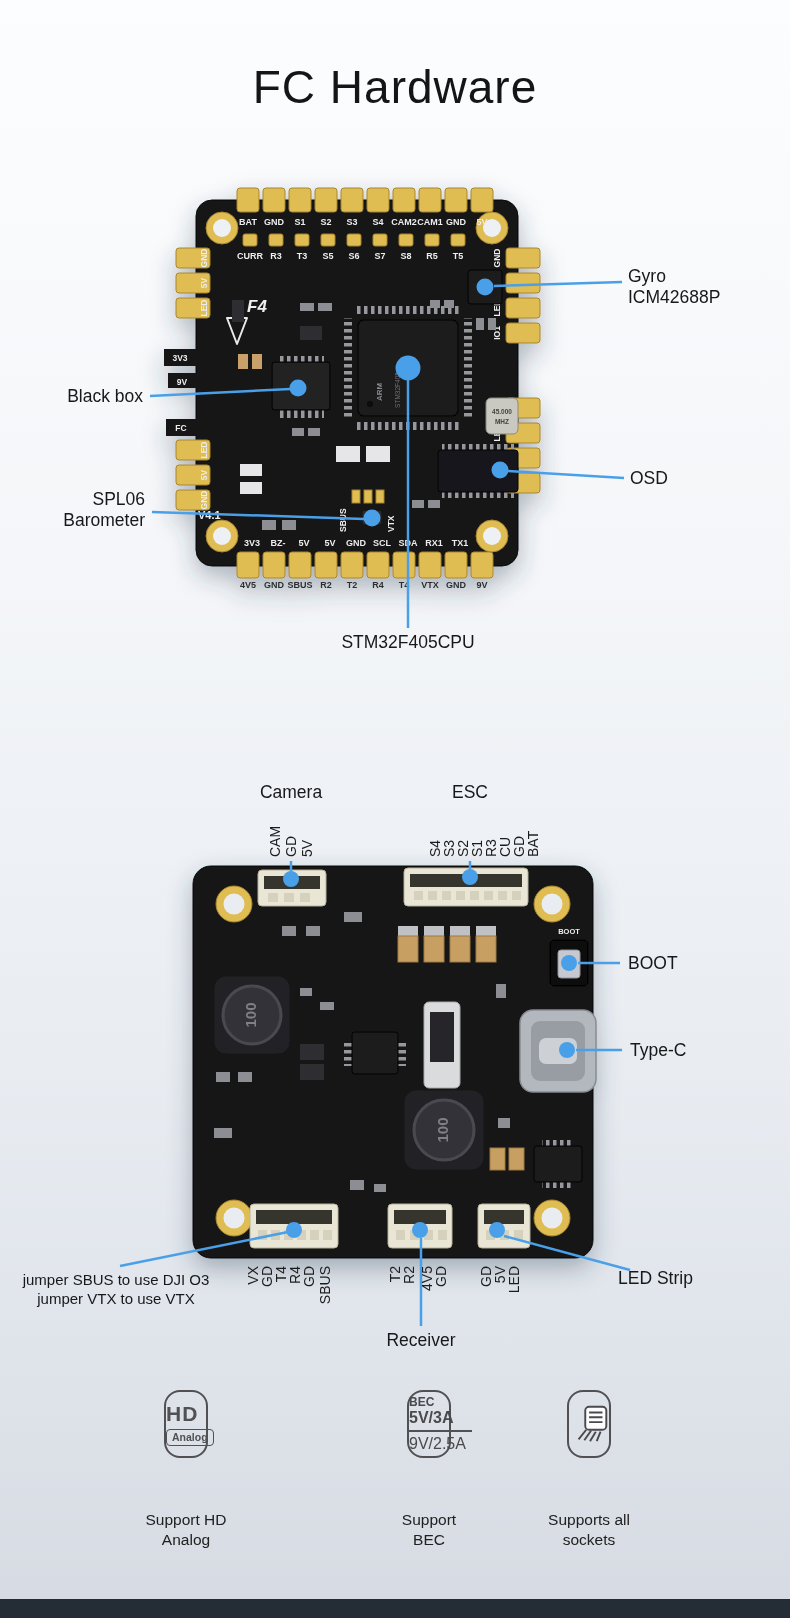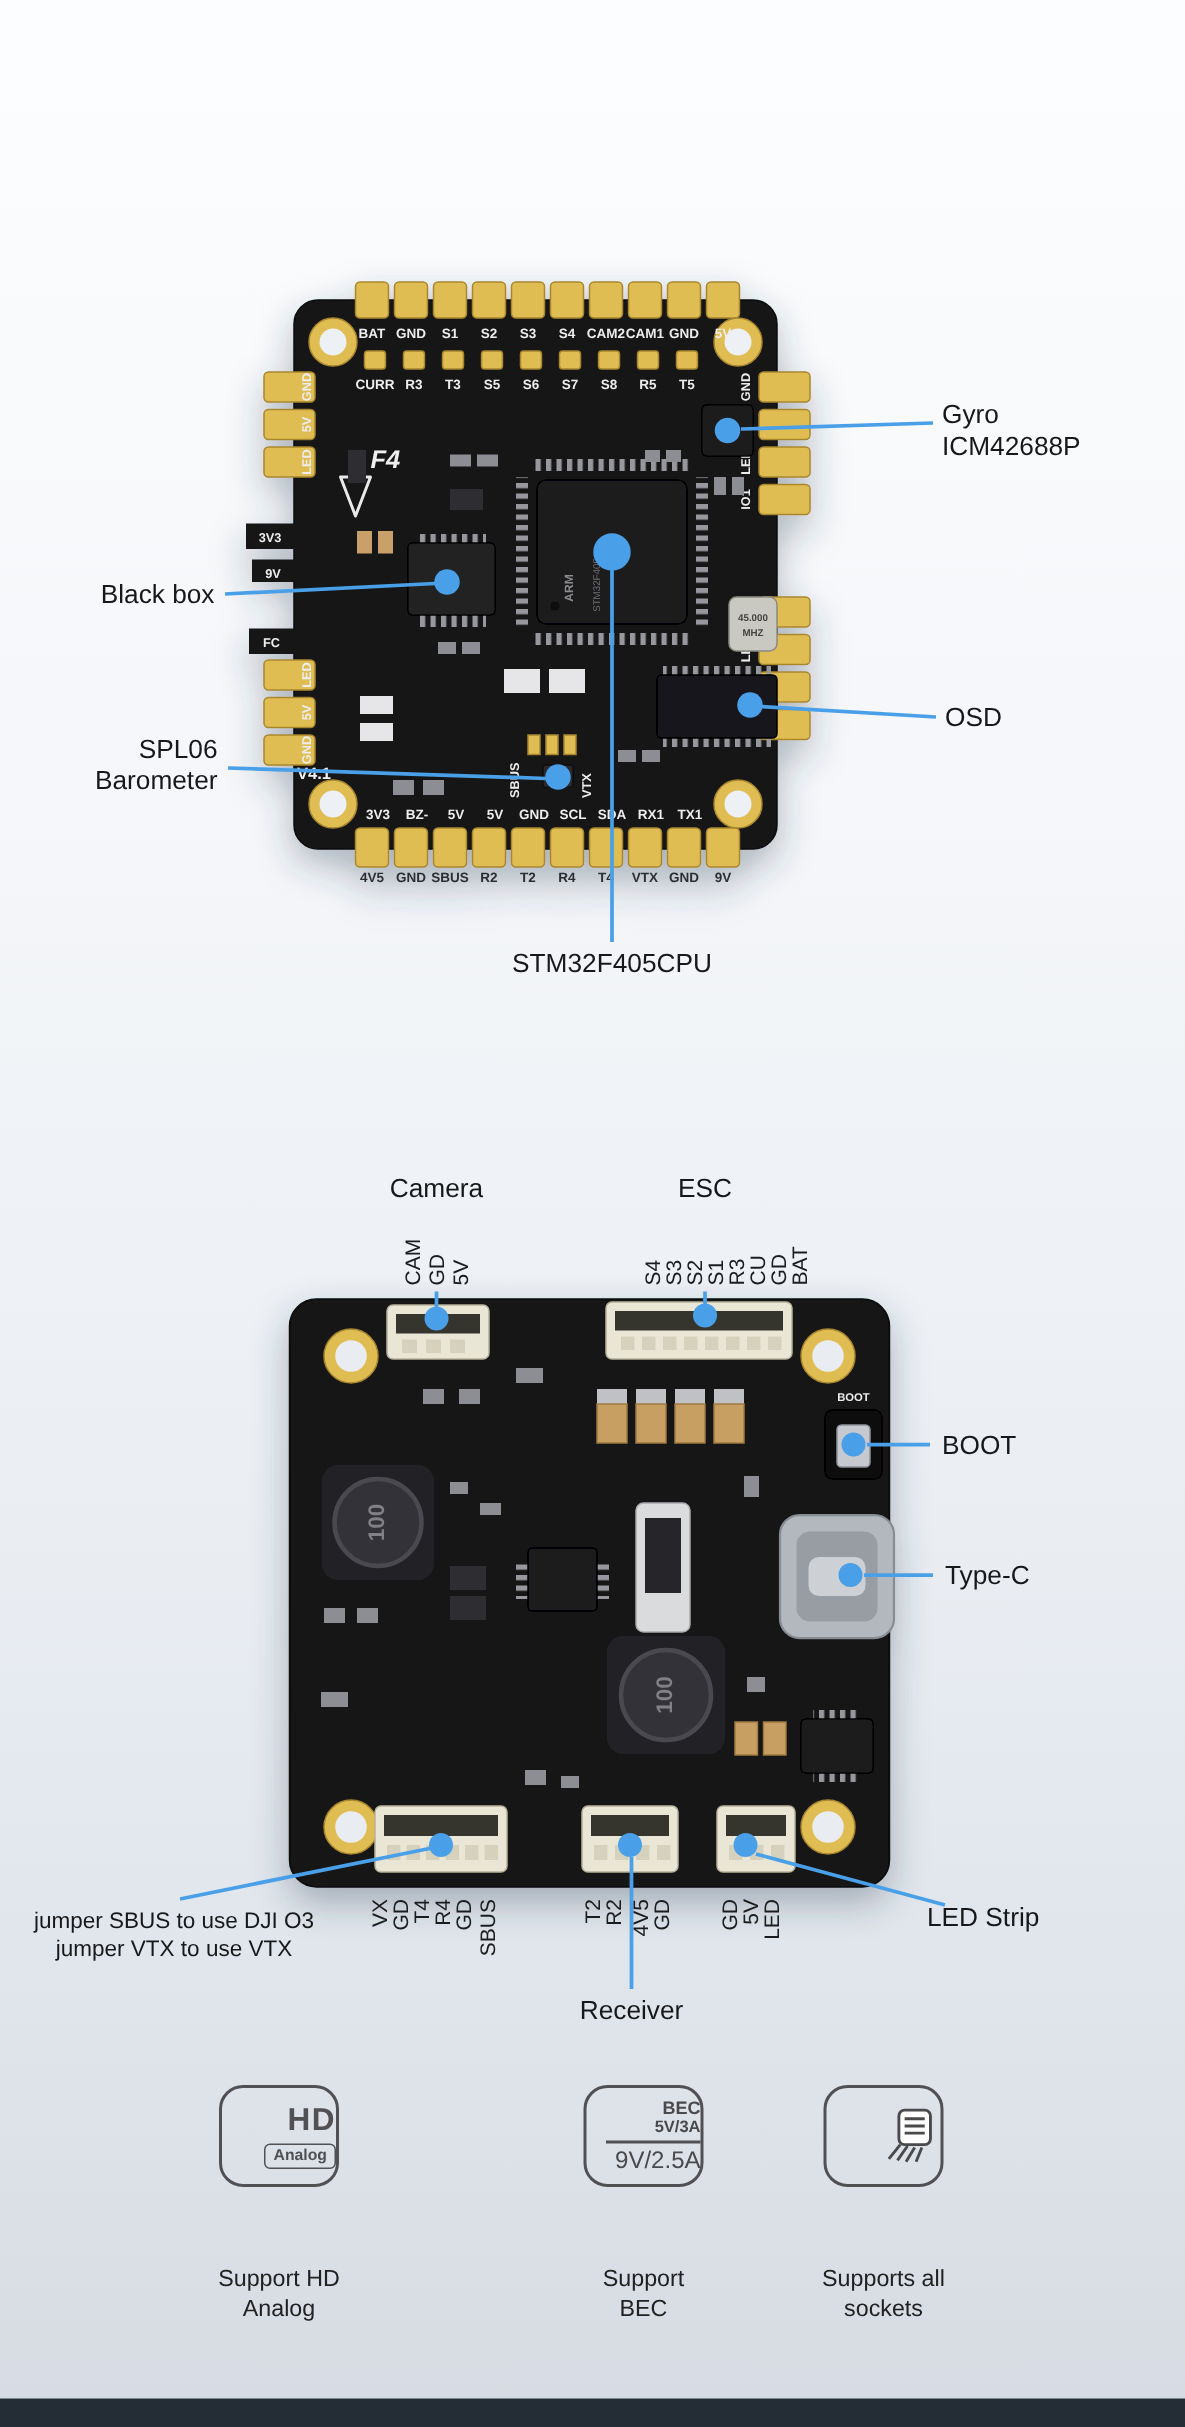--- a/index.html
+++ b/index.html
@@ -13,35 +13,36 @@
   .sk-sm{fill:#ededee;font-size:8.5px;font-weight:700}
   .sk-dark{fill:#2e2f31;font-size:9px;font-weight:700}
   .cl{fill:#17181a;font-size:17.5px}
   .cl-note{fill:#17181a;font-size:15px}
   .pin{fill:#1b1c1e;font-size:14px;font-weight:500}
   .callout-line{stroke:#4aa0e8;stroke-width:2.5;fill:none}
   .callout-dot{fill:#4aa0e8}
   .pad{fill:#e0bd52;stroke:#a8862f;stroke-width:1}
   .features{position:absolute;top:1390px;left:0;width:790px;height:170px}
   .feature{position:absolute;top:0;width:130px;text-align:center}
-  .fbox{width:80px;height:68px;margin:0 auto;border:2.5px solid #515154;border-radius:16px;display:flex;flex-direction:column;align-items:flex-end;justify-content:center;color:#4a4a4d}
+  .fbox{width:44px;height:68px;margin:0 auto;border:2.5px solid #515154;border-radius:16px;display:flex;flex-direction:column;align-items:flex-start;justify-content:center;color:#4a4a4d}
   .hd-text{font-size:21px;font-weight:700;letter-spacing:1px;color:#515154}
   .analog-badge{margin-top:3px;border:1.5px solid #515154;border-radius:4px;font-size:10.5px;font-weight:600;padding:0 5px;line-height:15px;color:#515154}
   .bec-title{font-size:12px;font-weight:700}
-  .bec-r1{font-size:11px;font-weight:700}
+  .bec-r1{font-size:16px;font-weight:700}
   .bec-div{width:63px;border-top:2px solid #515154;margin:3px 0}
   .bec-r2{font-size:16px;font-weight:400}
   .fcap{margin-top:52px;font-size:15.5px;line-height:1.32;color:#212121}
   .footer-bar{position:absolute;left:0;top:1599px;width:100%;height:19px;background:#242d36}
 </style>
 </head>
 <body>
 
 <div class="canvas">
 
+  <h1 class="title">FC Hardware</h1>
 
   <svg class="fig" style="top:150px" width="790" height="520" viewBox="0 150 790 520">
     <defs>
       <filter id="shadow1" x="-20%" y="-20%" width="140%" height="140%">
         <feDropShadow dx="0" dy="10" stdDeviation="12" flood-color="#2a3a50" flood-opacity="0.35"></feDropShadow>
       </filter>
       <pattern id="pinsH1" width="7" height="8" patternUnits="userSpaceOnUse">
           <rect width="3.5" height="8" fill="#97979e"></rect>
         </pattern>
       <pattern id="pinsV1" width="8" height="7" patternUnits="userSpaceOnUse">

